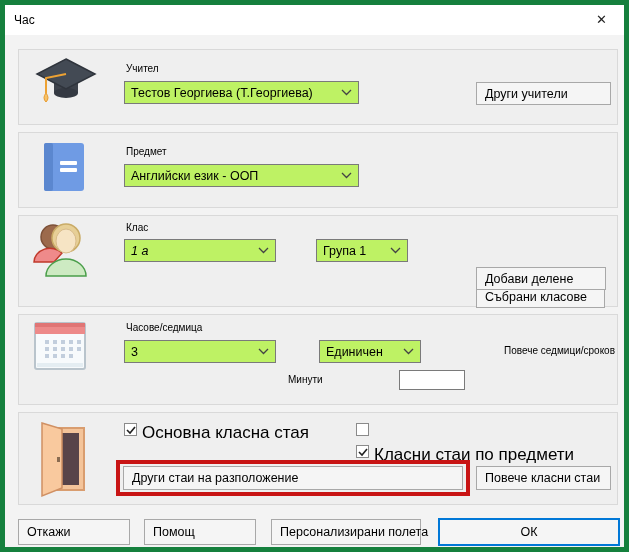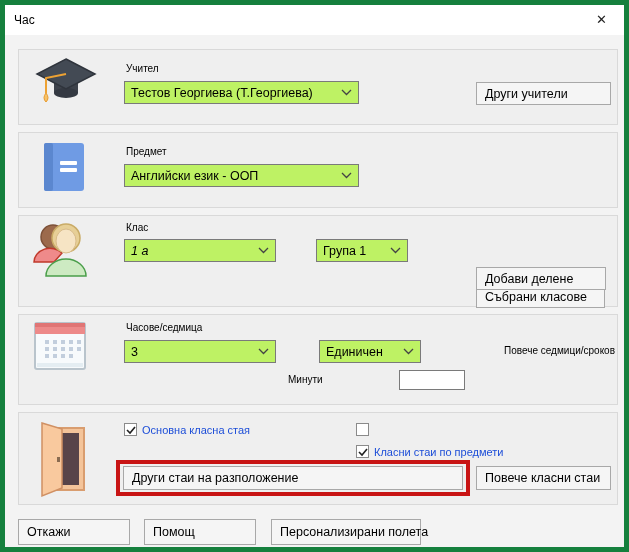--- a/index.html
+++ b/index.html
@@ -35,21 +35,21 @@
     font-size:12.5px;color:#000;display:flex;align-items:center;
     padding:0 8px;white-space:nowrap;
   }
   .btn.center{justify-content:center;padding:0;}
   .btn.ok{border:2px solid #0078d7;background:#f5f5f5;}
   .textinput{
     position:absolute;height:20px;background:#fff;border:1px solid #7a7a7a;
     font-size:12px;padding:0 4px;
   }
   .chk{
-    position:absolute;display:flex;align-items:flex-end;font-size:11px;color:#1d4ed8;
+    position:absolute;display:flex;align-items:flex-start;font-size:17px;color:#000000;
     white-space:nowrap;
   }
   .chk .box{
     width:13px;height:13px;background:#fff;border:1px solid #8a8a8a;
     display:inline-flex;align-items:center;justify-content:center;margin-right:5px;
   }
   .chk .mark{visibility:hidden;}
   .chk.checked .mark{visibility:visible;}
   .red-outline{
     position:absolute;border:4px solid #c81414;pointer-events:none;
@@ -214,14 +214,15 @@
       </span>
     <span>Класни стаи по предмети</span>
   </div>
   <div class="btn" style="left:118px;top:461px;width:340px;height:24px;">Други стаи на разположение</div>
   <div class="red-outline" style="left:111px;top:455px;width:354px;height:36px;"></div>
   <div class="btn" style="left:471px;top:461px;width:135px;height:24px;">Повече класни стаи</div>
 
   <div class="btn" style="left:13px;top:514px;width:112px;height:26px;">Откажи</div>
   <div class="btn" style="left:139px;top:514px;width:112px;height:26px;">Помощ</div>
   <div class="btn" style="left:266px;top:514px;width:150px;height:26px;">Персонализирани полета</div>
+  <div class="btn center ok" style="left:433px;top:513px;width:182px;height:28px;">ОК</div>
 
 </div>
 
 </body></html>

